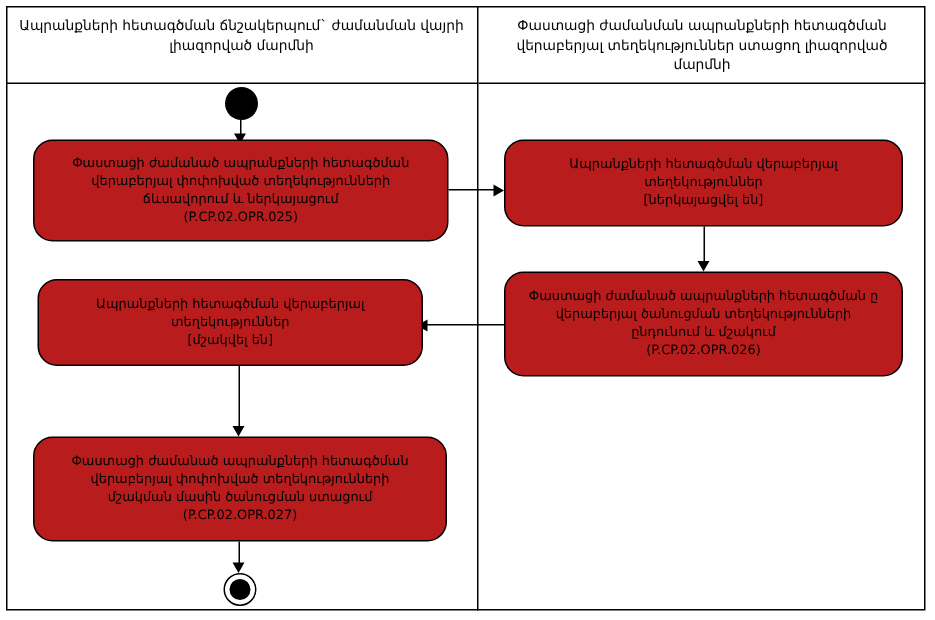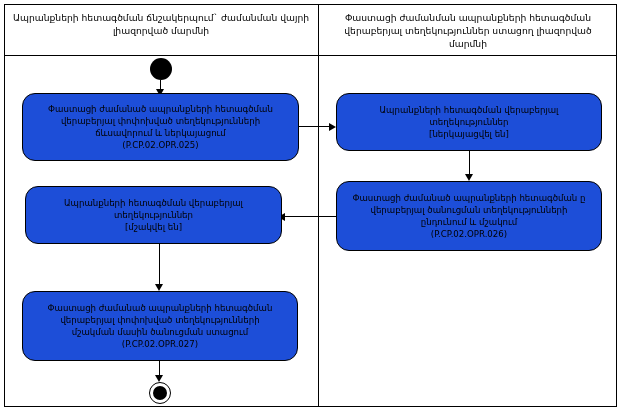--- a/index.html
+++ b/index.html
@@ -65,21 +65,21 @@
   .lane-right-title {
     left: 324px;
     top: 11px;
     width: 288px;
   }
   .node {
     position: absolute;
     box-sizing: border-box;
     border: 1px solid #000000;
     border-radius: 13px;
-    background: #1d4ed8;
+    background: #b91c1c;
     display: flex;
     align-items: center;
     justify-content: center;
     text-align: center;
     font-size: 8.6px;
     line-height: 1.42;
     color: #000000;
     padding: 3px 7px;
   }
   .node span {

